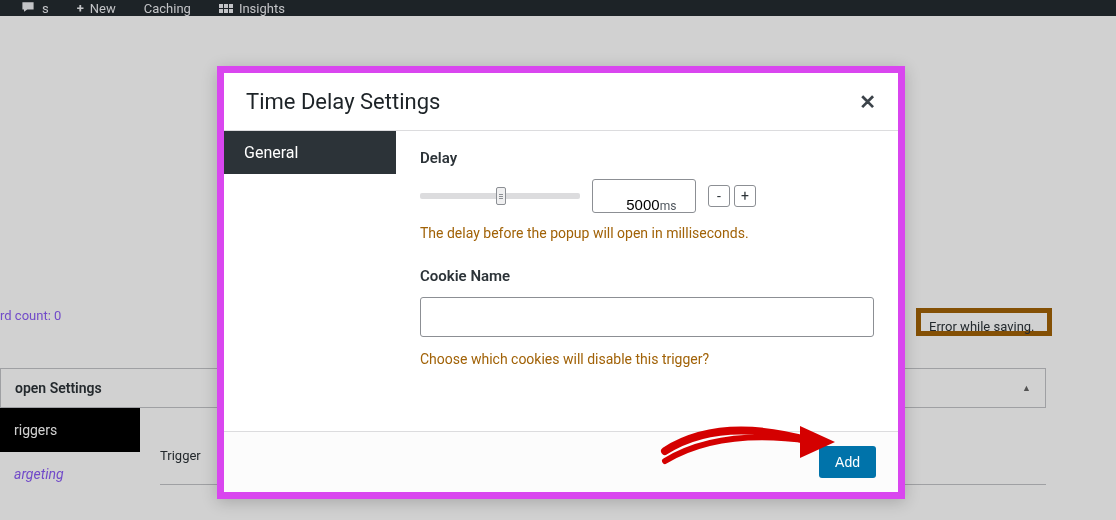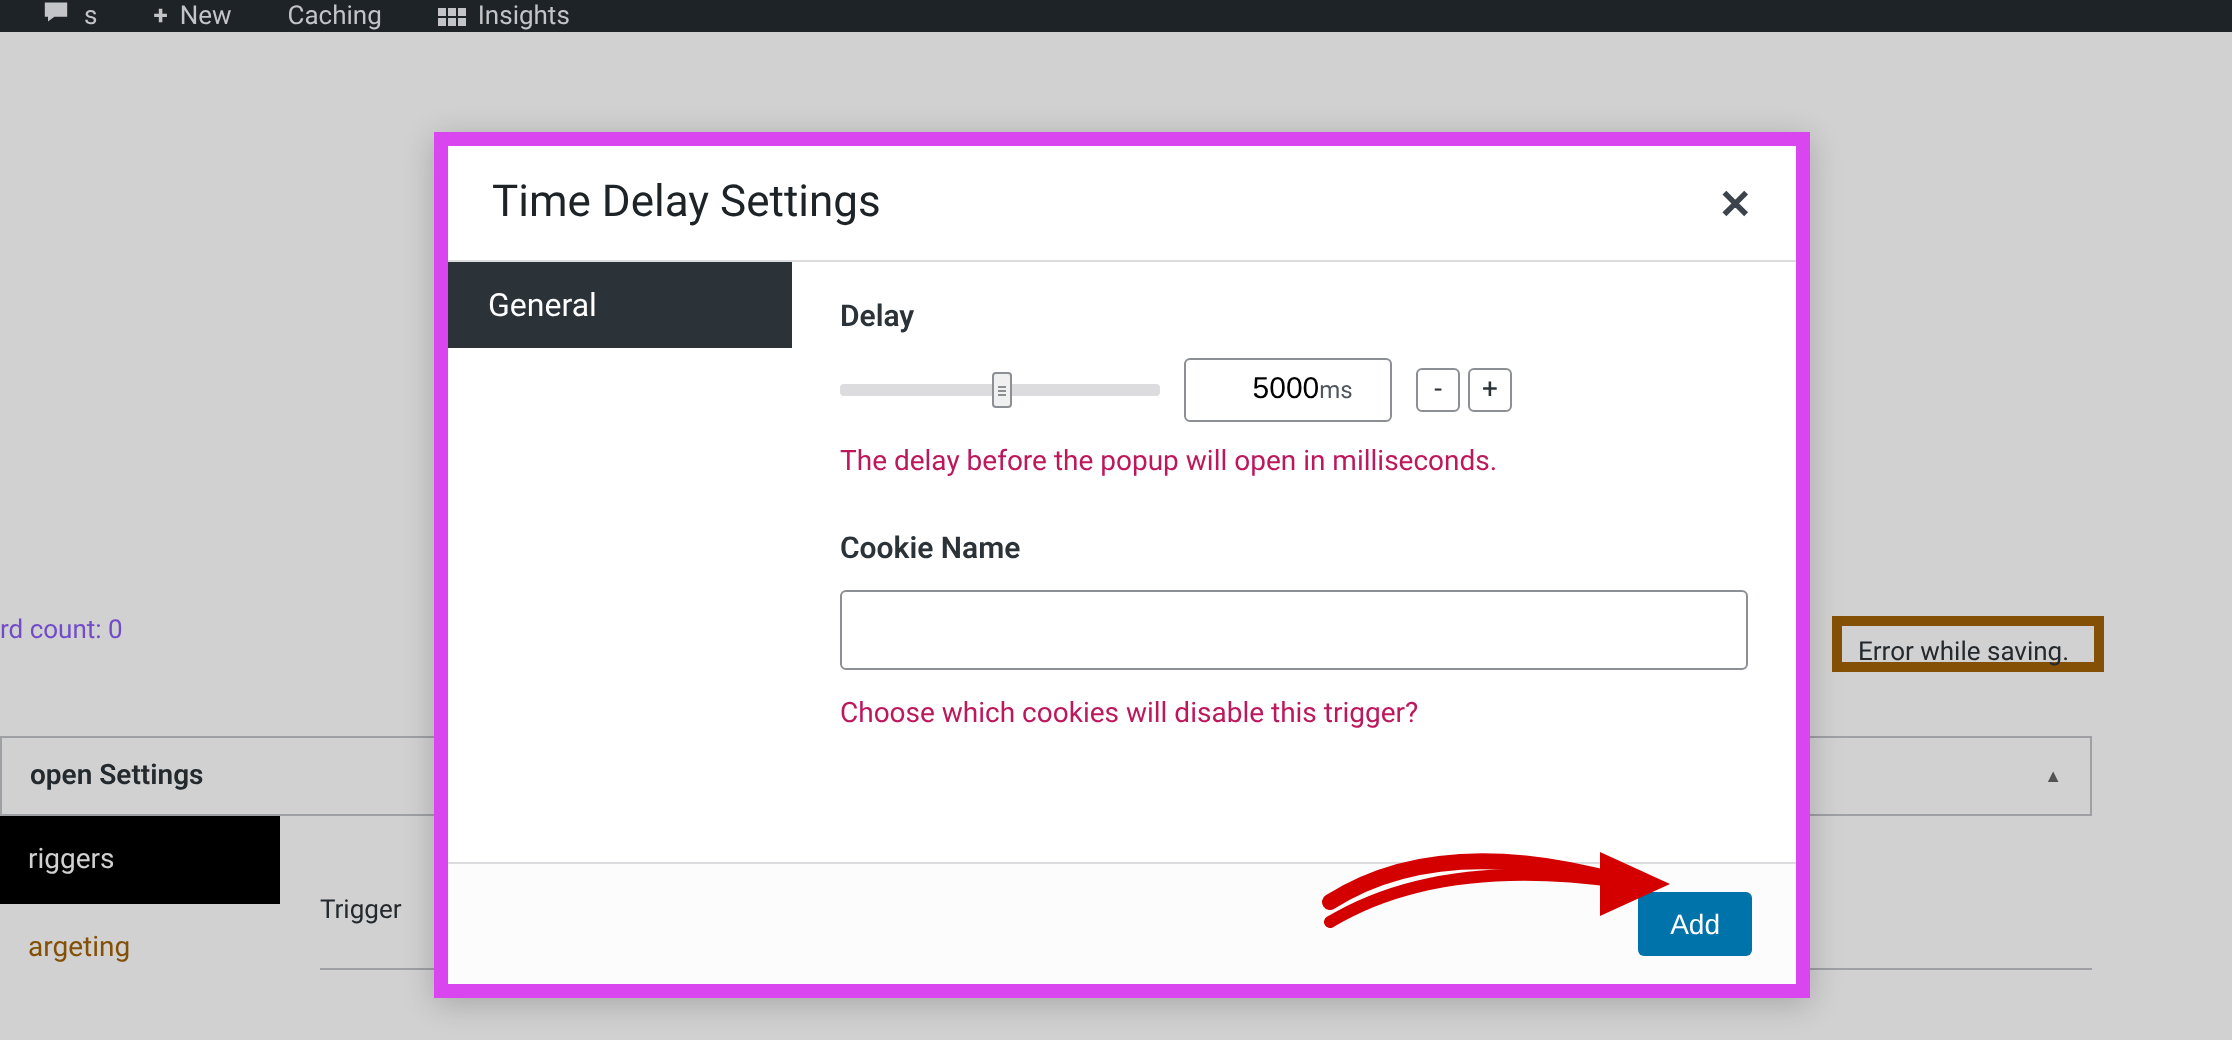--- a/index.html
+++ b/index.html
@@ -21,21 +21,21 @@
 
   .word-count { position: absolute; left: 0; top: 292px; font-size: 13px; color: #8b5cf6; }
 
   .error-box { position: absolute; right: 64px; top: 292px; width: 136px; height: 28px; border: 5px solid #a16207; background: #fff; padding: 6px 8px; font-size: 13px; color: #2c3338; }
 
   .panel-header { position: absolute; left: 0; top: 352px; width: 1046px; height: 40px; border: 1px solid #c3c4c7; background: #fff; display: flex; align-items: center; padding: 0 14px; font-size: 14px; font-weight: 600; justify-content: space-between; }
   .panel-header .tri { font-size: 9px; color: #666; }
 
   .side-tabs { position: absolute; left: 0; top: 392px; width: 140px; }
   .side-tab { height: 44px; display: flex; align-items: center; padding: 0 14px; font-size: 14px; color: #fff; background: #000000; }
-  .side-tab.inactive { background: transparent; color: #a16207; }
+  .side-tab.inactive { background: transparent; color: #8b5cf6; font-style: italic; }
 
   .trigger-label { position: absolute; left: 160px; top: 432px; font-size: 13px; color: #2c3338; }
 
   .new-trigger-btn { position: absolute; left: 900px; top: 430px; background: #135e96; color: #fff; border: none; padding: 8px 14px; font-size: 13px; border-radius: 2px; }
   .trigger-row-border { position: absolute; left: 160px; top: 468px; width: 886px; border-top: 1px solid #c3c4c7; }
 
   
   .overlay { position: absolute; inset: 0; background: rgba(0,0,0,0.18); }
 
   
@@ -47,26 +47,26 @@
   .modal-body { display: flex; min-height: 300px; }
   .modal-tabs { width: 172px; background: #fff; }
   .modal-tab { padding: 12px 20px; font-size: 16px; color: #fff; background: #2c3338; }
   .modal-content { flex: 1; padding: 18px 24px 24px 24px; }
   .field-label { font-size: 15px; font-weight: 600; color: #2c3338; margin-bottom: 12px; }
   .delay-row { display: flex; align-items: center; gap: 12px; margin-bottom: 12px; }
   .slider-wrap { position: relative; width: 160px; height: 18px; display: flex; align-items: center; }
   .slider-track { width: 100%; height: 6px; background: #dcdcde; border-radius: 2px; }
   .slider-thumb { position: absolute; left: 76px; top: 0; width: 10px; height: 18px; background: #f0f0f1; border: 1px solid #8c8f94; border-radius: 2px; display:flex; flex-direction:column; align-items:center; justify-content:center; gap:1px;}
   .slider-thumb span{ width:4px; height:1px; background:#8c8f94; display:block;}
-  .delay-input { display: flex; align-items: baseline; border: 1px solid #8c8f94; border-radius: 3px; padding: 6px 10px; width: 104px; height: 32px; justify-content: center; }
+  .delay-input { display: flex; align-items: baseline; border: 1px solid #8c8f94; border-radius: 3px; padding: 16px 10px; width: 104px; height: 32px; justify-content: center; }
   .delay-input input { border: none; width: 48px; text-align: right; font-size: 15px; outline: none; background: transparent; }
   .delay-input .unit { font-size: 12px; color: #50575e; }
   .stepper { display: flex; gap: 4px; }
   .step-btn { width: 22px; height: 22px; border: 1px solid #8c8f94; background: #fff; border-radius: 3px; display: flex; align-items: center; justify-content: center; font-size: 14px; color: #2c3338; cursor: pointer; }
-  .help { font-size: 14px; color: #be185d; margin-bottom: 26px; }
+  .help { font-size: 14px; color: #a16207; margin-bottom: 26px; }
   .text-input { width: 100%; height: 40px; border: 1px solid #8c8f94; border-radius: 3px; padding: 6px 10px; font-size: 14px; }
   .field-block { margin-bottom: 14px; }
 
   .modal-footer { border-top: 1px solid #dcdcde; padding: 14px 22px; display: flex; justify-content: flex-end; background:#fcfcfc; }
   .add-btn { background: #0073aa; color: #fff; border: none; padding: 8px 16px; font-size: 14px; border-radius: 3px; cursor: pointer; }
 
   
   .arrow { position: absolute; left: 660px; top: 390px; width: 180px; height: 70px; pointer-events: none; }
 </style>
 </head>

